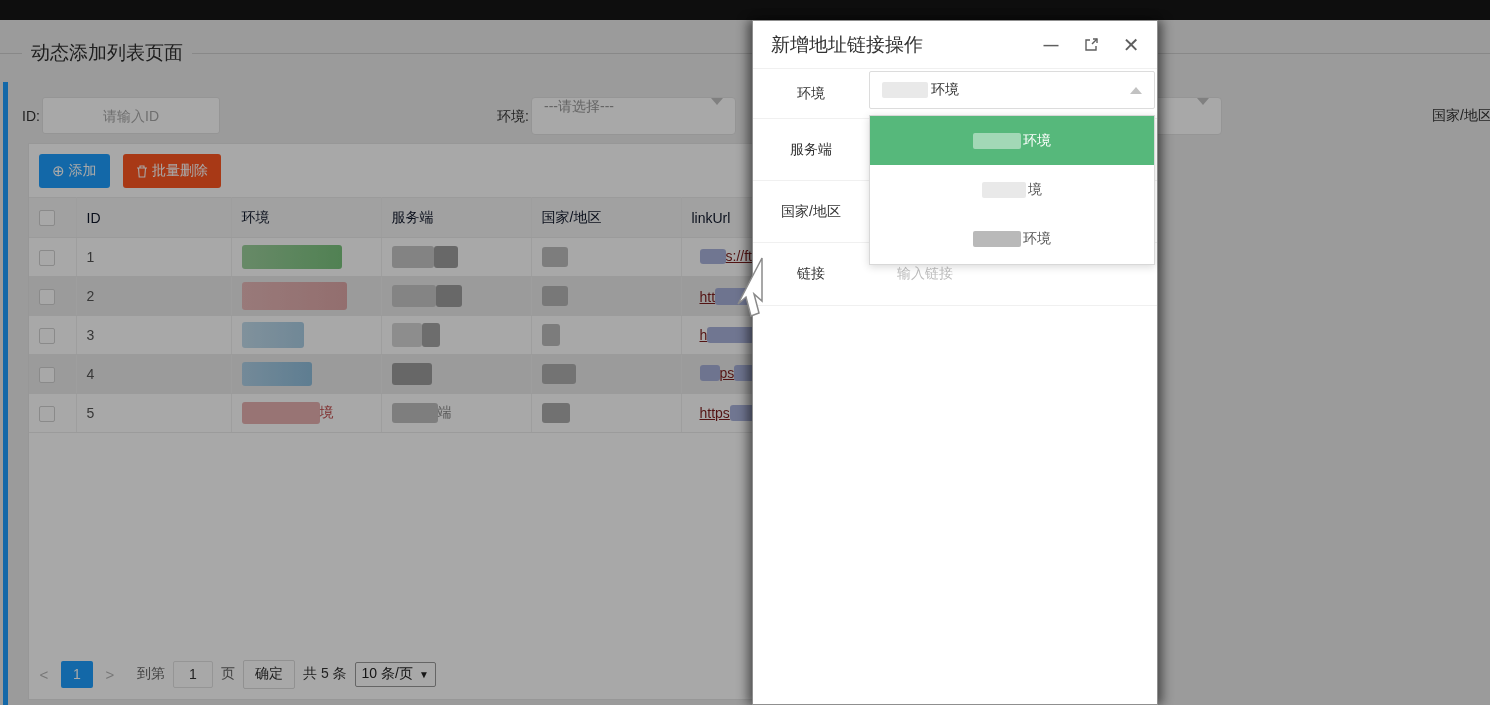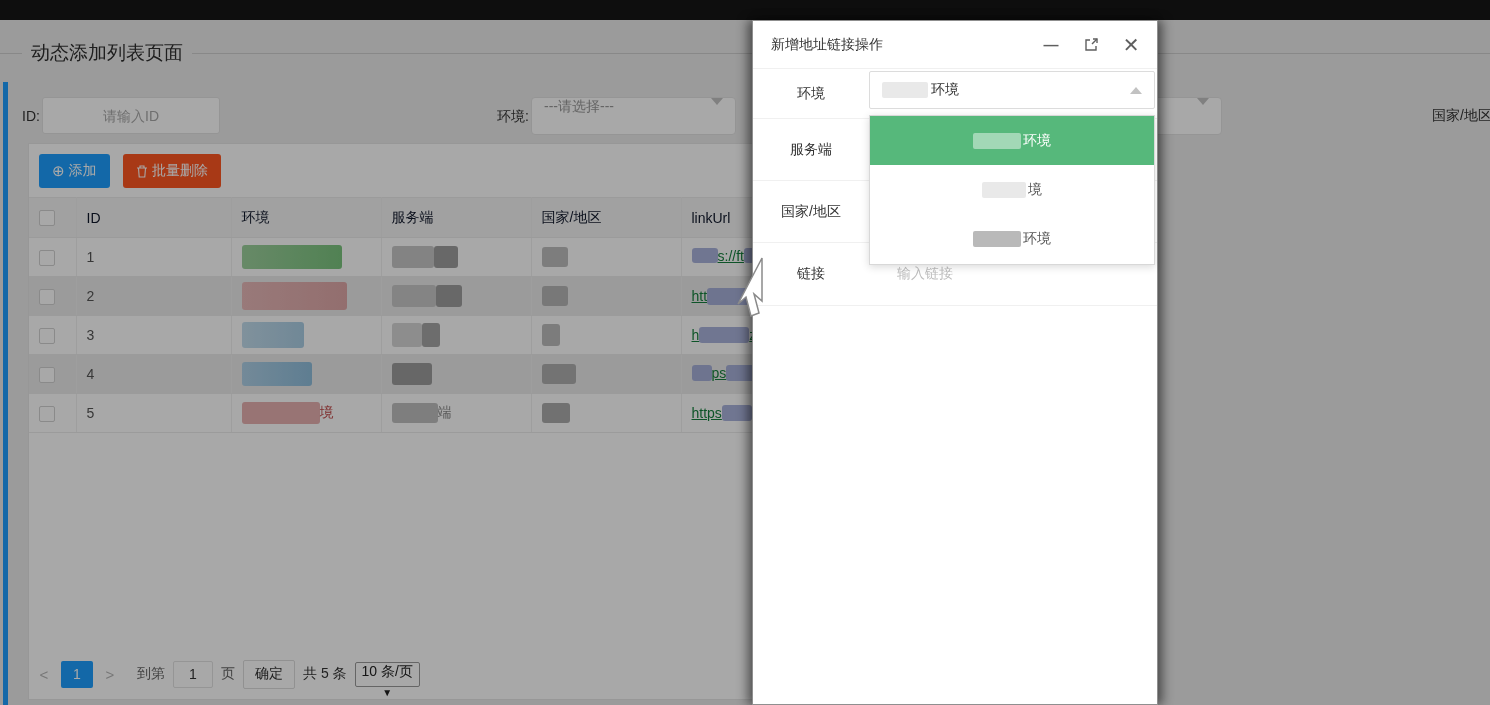--- a/index.html
+++ b/index.html
@@ -29,41 +29,41 @@
   .btn { display:inline-flex; align-items:center; justify-content:center; gap:4px; height:34px; border:none; border-radius:3px; color:#fff; font-size:14px; cursor:pointer; padding:0 13px; font-family:"Liberation Sans",sans-serif; }
   .btn-add { position:absolute; left:10px; top:10px; background:#1E9FFF; }
   .btn-del { position:absolute; left:94px; top:10px; background:#FF5722; }
   .icon-plus { font-size:15px; }
   table.grid { position:absolute; left:0px; top:53px; width:1098px; border-collapse:collapse; table-layout:fixed; }
   table.grid th, table.grid td { border:1px solid #ececec; border-left:none; border-right:1px solid #f0f0f0; height:39px; padding:0 10px; text-align:left; font-weight:normal; font-size:14px; color:#555; overflow:hidden; white-space:nowrap; }
   table.grid th { background:#f4f4f4; height:40px; color:#0f172a; }
   table.grid tr.stripe td { background:#ececec; }
   .cb { width:16px; height:16px; border:1px solid #d2d2d2; border-radius:2px; background:#fff; display:inline-block; vertical-align:middle; }
   .cz { display:inline-block; border-radius:3px; vertical-align:middle; opacity:.85; }
-  a.lnk { color:#15803d; text-decoration:underline; white-space:nowrap; display:inline-flex; align-items:flex-start; }
+  a.lnk { color:#7f1d1d; text-decoration:underline; white-space:nowrap; display:inline-flex; align-items:flex-end;margin-left:8px; }
   .lnk .cz { opacity:.8; }
   .red-txt { color:#c04545; }
   .gray-txt { color:#8a8a8a; }
 
   
   .pager { position:absolute; left:6px; top:515px; height:30px; display:flex; align-items:center; gap:8px; font-size:14px; color:#666; }
   .pg-arrow { color:#b5b5b5; width:18px; text-align:center; font-size:15px; cursor:pointer; }
   .pg-num { background:#1E9FFF; color:#fff; min-width:32px; height:27px; display:inline-flex; align-items:center; justify-content:center; border-radius:2px; cursor:pointer; }
   .pg-goto-input { width:40px; height:27px; border:1px solid #e2e2e2; background:#fff; text-align:center; font-size:14px; color:#333; border-radius:2px; font-family:"Liberation Sans",sans-serif; }
   .pg-btn { height:29px; padding:0 11px; background:#fff; border:1px solid #dcdcdc; border-radius:2px; font-size:14px; color:#333; cursor:pointer; font-family:"Liberation Sans",sans-serif; }
-  .pg-select { height:25px; background:#fff; border:1px solid #9a9a9a; border-radius:2px; display:inline-flex; align-items:center; gap:6px; padding:0 6px; color:#222; cursor:pointer;flex-direction:column; }
+  .pg-select { height:25px; background:#fff; border:1px solid #9a9a9a; border-radius:2px; display:inline-flex; align-items:center; gap:6px; padding:0 6px; color:#222; cursor:pointer; }
   .pg-select .tri { font-size:10px; color:#222; }
 
   
   .overlay { position:absolute; left:0; top:0; width:1490px; height:705px; background:rgba(0,0,0,0.34); z-index:40; }
 
   
   .modal { position:absolute; left:752px; top:20px; width:406px; height:685px; background:#fff; border:1px solid #8f8f8f; box-shadow:-5px 0 10px rgba(0,0,0,.45), 5px 0 10px rgba(0,0,0,.45); z-index:60; }
   .m-head { height:48px; display:flex; align-items:center; padding:0 18px; border-bottom:1px solid #f0f0f0; }
-  .m-title { font-size:14px; color:#333; }
+  .m-title { font-size:19px; color:#333; }
   .m-icons { margin-left:auto; display:flex; align-items:center; gap:24px; }
   .m-ic { color:#5f5f5f; cursor:pointer; display:inline-flex; align-items:center; justify-content:center; width:16px; height:16px; }
   .m-ic.min { font-weight:bold; font-size:15px; }
   .m-ic.close { font-size:20px; }
   .m-row { display:flex; align-items:center; border-bottom:1px solid #f0f0f0; }
   .m-label { width:116px; text-align:center; color:#333; font-size:14px; }
   .m-r1 { height:50px; } .m-r2,.m-r3 { height:62px; } .m-r4 { height:63px;gap:16px; }
   .m-placeholder { color:#bdbdbd; padding-left:12px; font-size:14px; }
   .m-select { position:absolute; left:116px; top:50px; width:286px; height:38px; background:#fff; border:1px solid #dcdcdc; border-radius:2px; display:flex; align-items:center; padding:0 12px; color:#333; z-index:2; }
   .dropdown { position:absolute; left:116px; top:94px; width:286px; height:150px; background:#fff; border:1px solid #d8d8d8; box-shadow:0 2px 8px rgba(0,0,0,.15); z-index:3; display:flex; flex-direction:column; }

